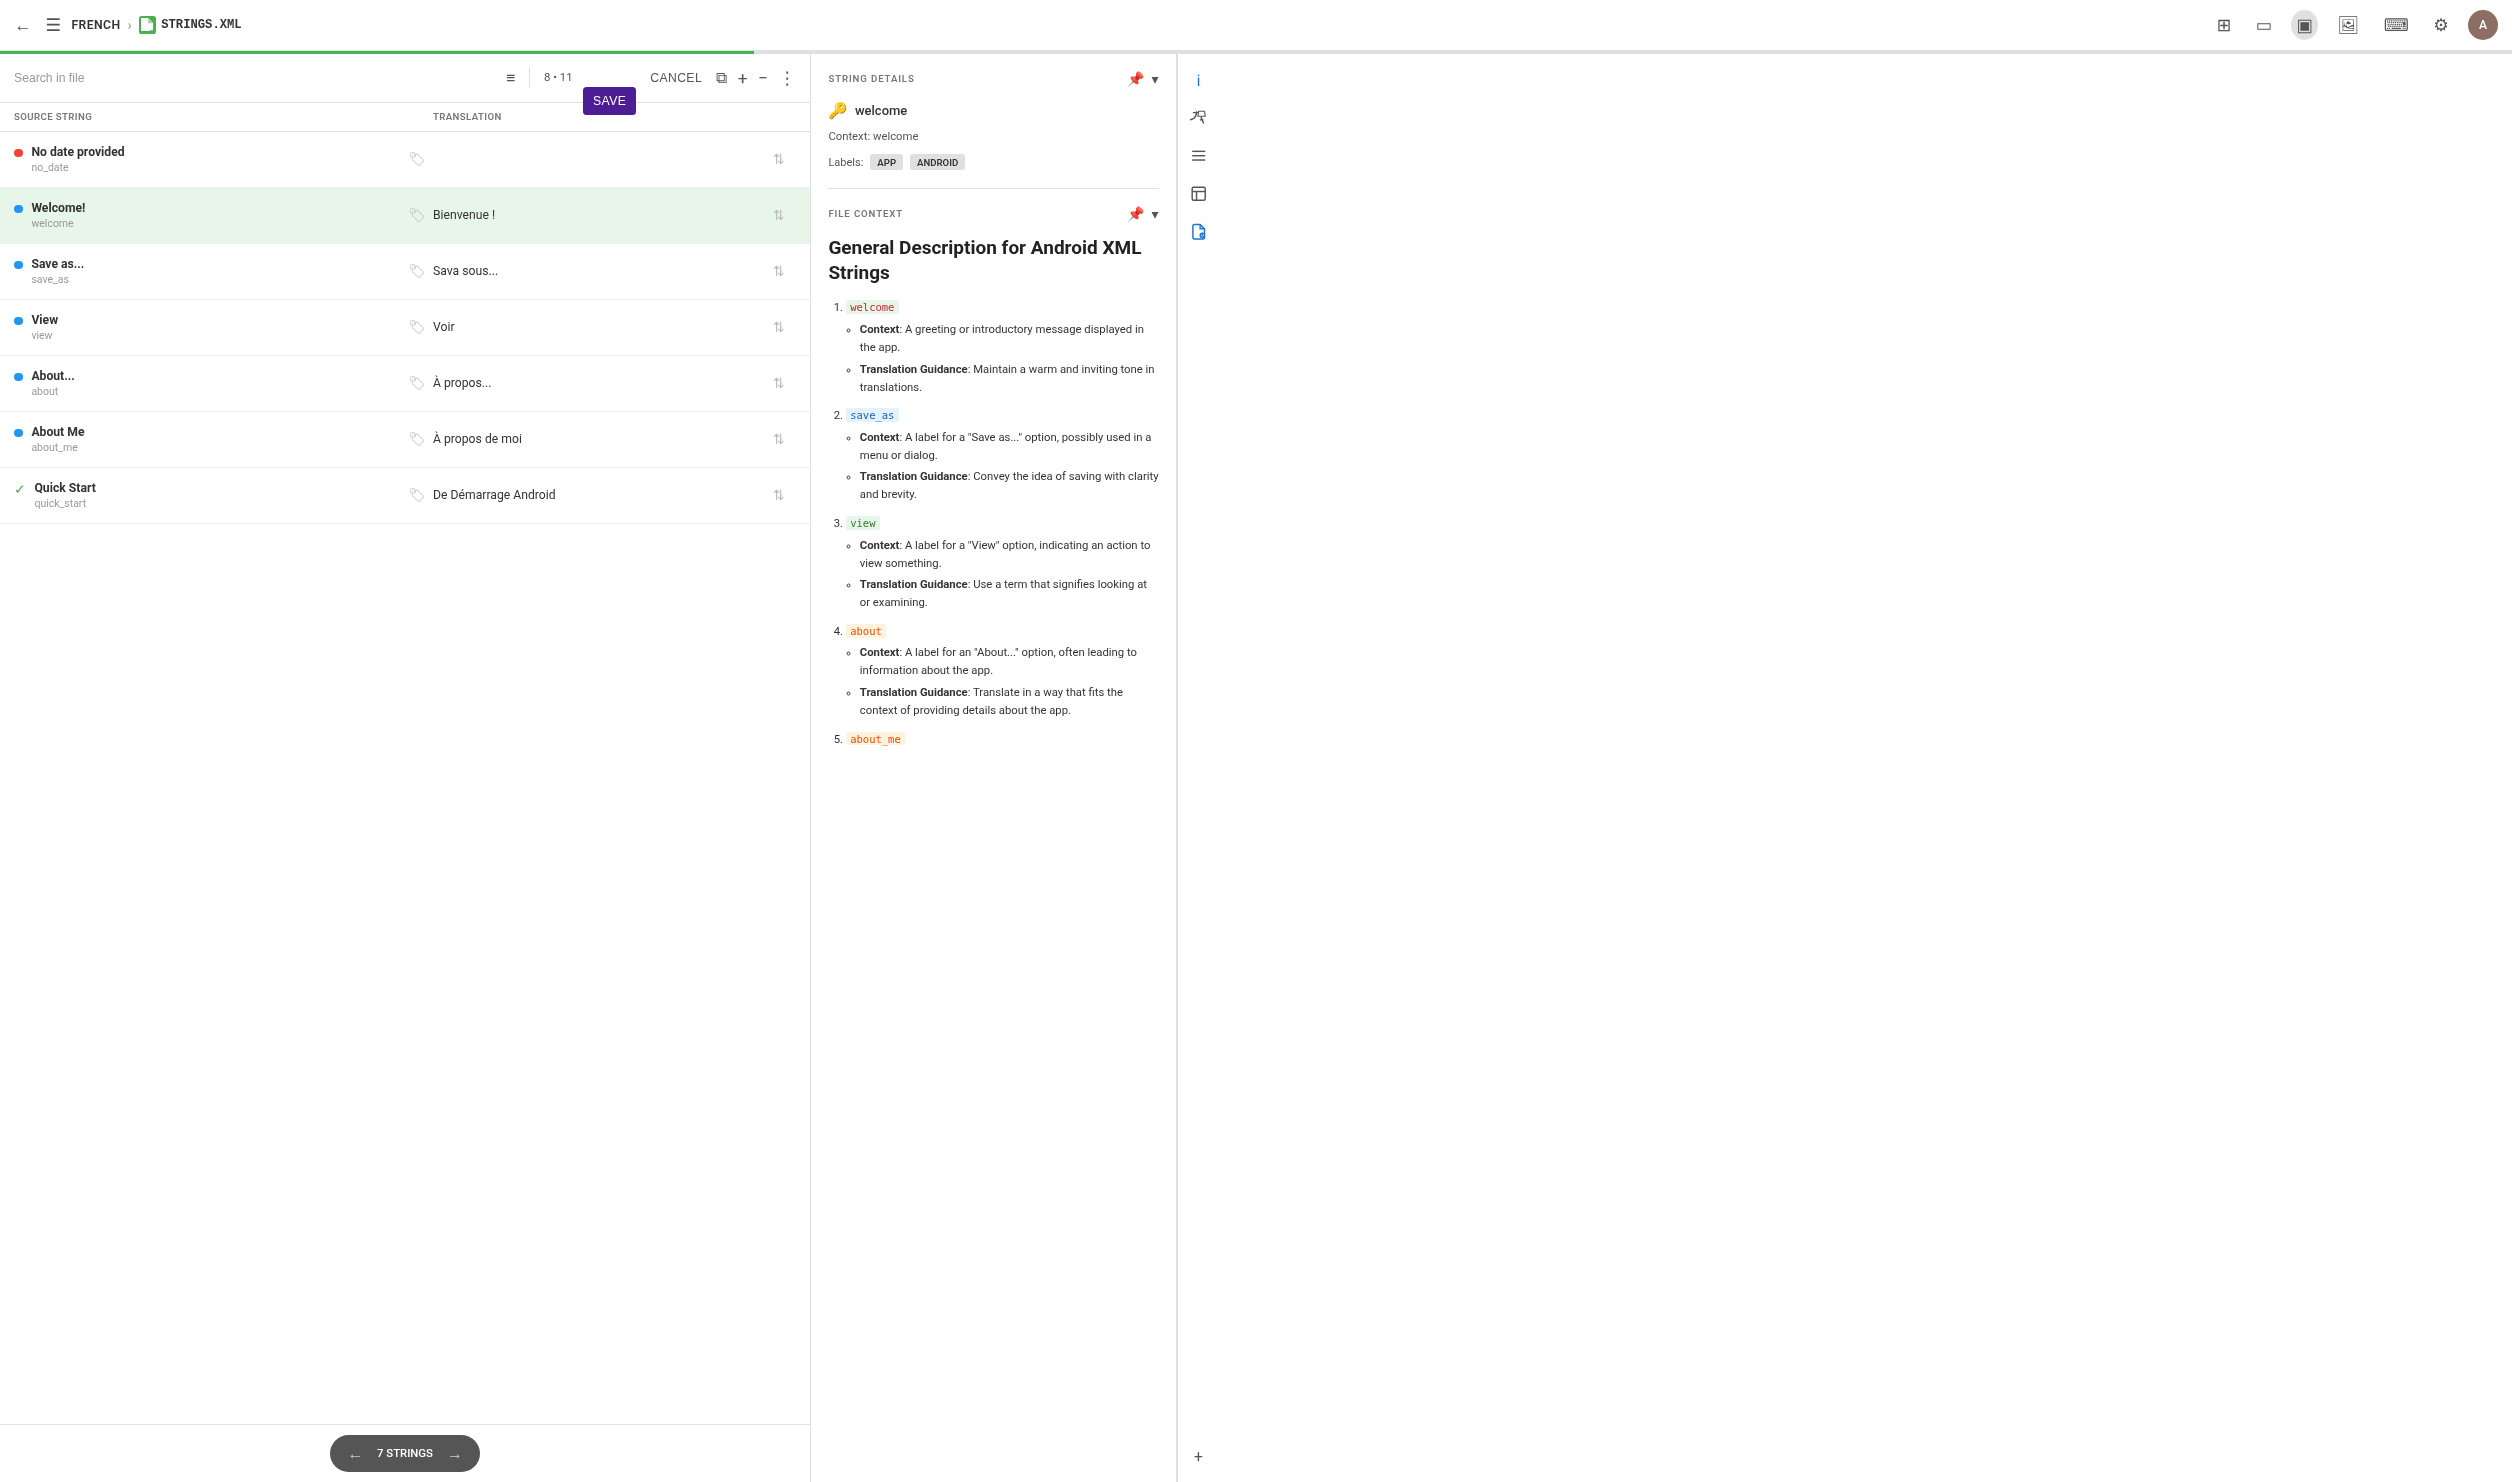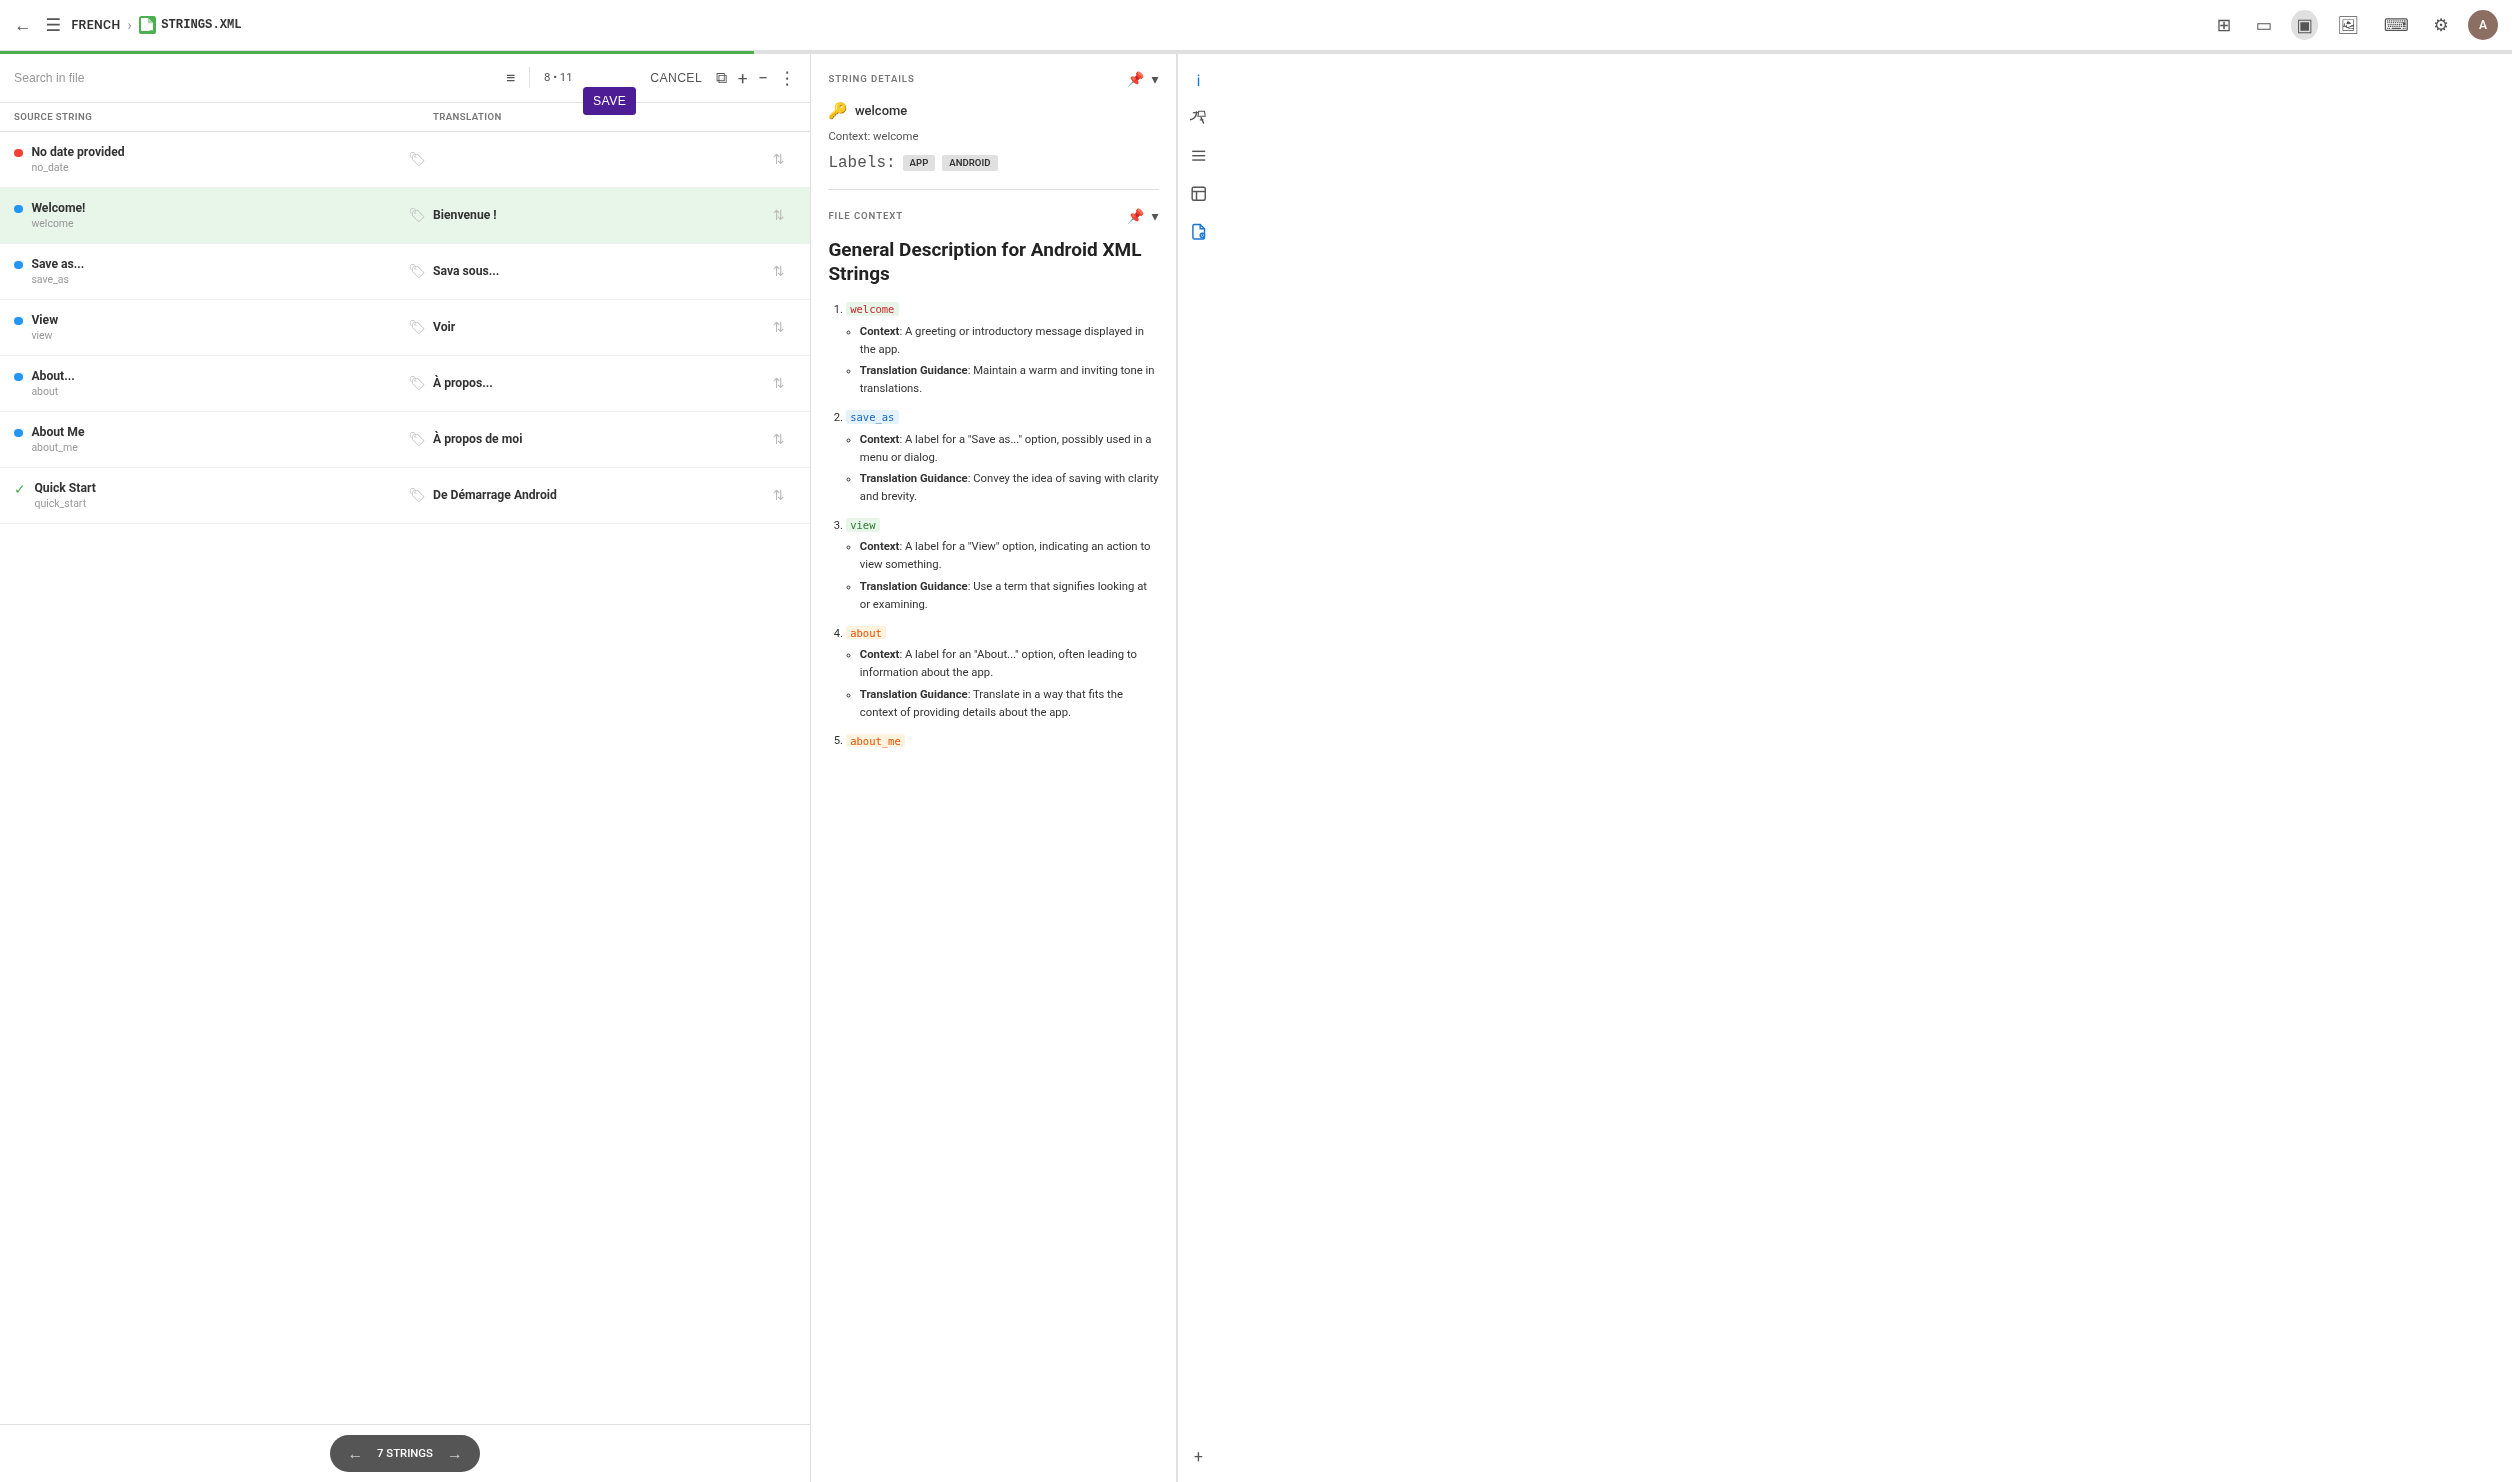--- a/index.html
+++ b/index.html
@@ -56,21 +56,21 @@
     .string-row.selected { background: #e8f5e9; }
     .source-cell { display: flex; align-items: flex-start; gap: 8.7px; }
     .status-dot { width: 8.7px; height: 8.7px; border-radius: 50%; flex-shrink: 0; margin-top: 3.5px; }
     .dot-red { background: #f44336; }
     .dot-blue { background: #2196f3; }
     .dot-check { color: #4caf50; font-size: 14px; }
     .source-text-block { display: flex; flex-direction: column; }
     .source-label { font-size: 12.2px; color: #333; font-weight: 700; }
     .source-key { font-size: 10.5px; color: #999; margin-top: 1.7px; }
     .tag-icon { color: #bbb; cursor: pointer; font-size: 14px; margin-right: 7px; align-self: center; }
-    .translation-cell { display: flex; align-items: flex-end; font-weight: bold; }
+    .translation-cell { display: flex; align-items: flex-end; }
     .translation-text { font-size: 12.2px; color: #333; }
     .sort-icon { color: #bbb; cursor: pointer; font-size: 14px; }
 
     
     .bottom-bar { display: flex; align-items: center; justify-content: center; padding: 10.5px 14px; border-top: 0.9px solid #e0e0e0; flex-shrink: 0; }
     .strings-badge { background: #555; color: #fff; padding: 8.7px 17.4px; border-radius: 21px; font-size: 11.3px; font-weight: 500; display: flex; align-items: center; gap: 14px; }
     .nav-arrow { cursor: pointer; font-size: 15.7px; color: #ccc; }
 
     
     .right-panel { flex: 1; overflow-y: auto; display: flex; }
@@ -79,21 +79,21 @@
     .pane-title { font-size: 9.6px; font-weight: 600; color: #777; text-transform: uppercase; letter-spacing: 0.9px; }
     .pane-actions { display: flex; align-items: center; gap: 7px; }
     .pin-icon { color: #555; cursor: pointer; font-size: 14px; }
     .chevron-icon { color: #555; cursor: pointer; font-size: 14px; }
 
     .key-row { display: flex; align-items: center; gap: 7px; margin-bottom: 10.5px; }
     .key-icon { font-size: 15.7px; color: #555; }
     .key-value { font-size: 13px; color: #333; font-weight: 500; }
     .context-row { font-size: 11.3px; color: #555; margin-bottom: 10.5px; }
     .labels-row { display: flex; align-items: center; gap: 7px; flex-wrap: wrap; }
-    .labels-label { font-size: 16px; color: #555; font-family: Liberation Mono, monospace; }
+    .labels-label { font-size: 11px; color: #555; }
     .label-badge { background: #e0e0e0; color: #333; font-size: 9.6px; font-weight: 600; padding: 2.6px 7px; border-radius: 2.6px; }
     .file-context-title { font-size: 19px; font-weight: 700; color: #222; line-height: 1.3; margin-bottom: 14px; }
     .file-context-content { font-size: 11.3px; color: #333; line-height: 1.6; }
     .file-context-content ol { padding-left: 17.4px; }
     .file-context-content li { margin-bottom: 10.5px; }
     .file-context-content ul { padding-left: 14px; margin-top: 3.5px; }
     .file-context-content ul li { margin-bottom: 3.5px; }
     .code-tag { background: #e8f5e9; color: #c62828; font-family: monospace; font-size: 10.5px; padding: 0.9px 4.4px; border-radius: 2.6px; }
     .code-tag-blue { background: #e3f2fd; color: #1565c0; font-family: monospace; font-size: 10.5px; padding: 0.9px 4.4px; border-radius: 2.6px; }
     .code-tag-green { background: #e8f5e9; color: #2e7d32; font-family: monospace; font-size: 10.5px; padding: 0.9px 4.4px; border-radius: 2.6px; }

